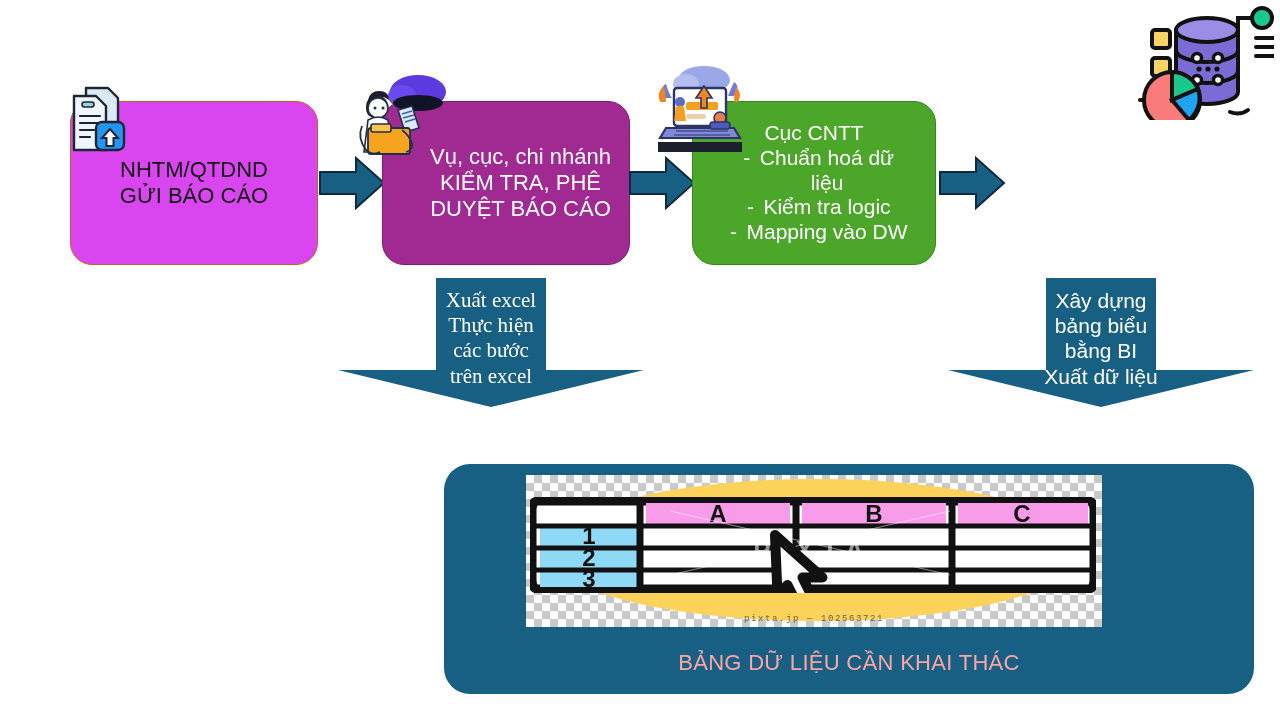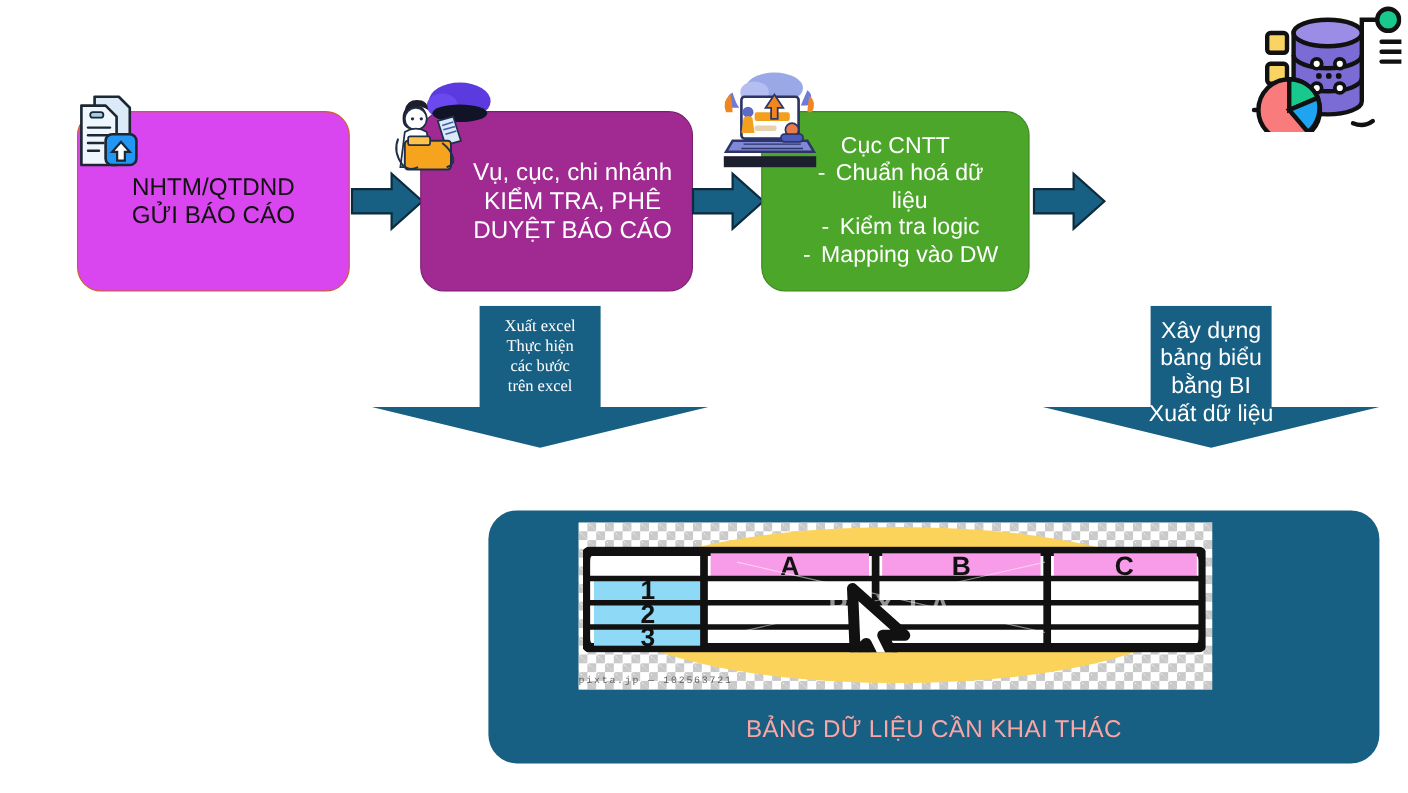--- a/index.html
+++ b/index.html
@@ -61,21 +61,21 @@
   
   .darrow{position:absolute;}
   .darrow svg{position:absolute;left:0;top:0;}
   .darrow .dlabel{
     position:absolute;left:0;top:0;width:100%;
     text-align:center;color:#ffffff;
     padding-top:10px;box-sizing:border-box;
     line-height:1.2;
   }
   #down-left{left:336px;top:278px;width:310px;height:130px;}
-  #down-left .dlabel{font-family:"Liberation Serif",serif;font-size:15px;}
+  #down-left .dlabel{font-family:"Liberation Serif",serif;font-size:21px;}
   #down-right{left:946px;top:278px;width:310px;height:130px;}
   #down-right .dlabel{font-family:"Liberation Sans",sans-serif;font-size:21px;}
 
   
   #bottom-panel{
     position:absolute;left:444px;top:464px;width:810px;height:230px;
     background:#175F83;border-radius:26px;
   }
   #bottom-caption{
     position:absolute;left:0;right:0;bottom:18px;
@@ -91,21 +91,21 @@
       linear-gradient(45deg,#c9c9c9 25%,#ffffff 25%,#ffffff 75%,#c9c9c9 75%);
     background-size:16px 16px;
     background-position:0 0,8px 8px;
   }
   #sheet-img .oval{
     position:absolute;left:20px;top:4px;width:540px;height:142px;
     background:#FBD35B;border-radius:50%;
   }
   .sheet-table{position:absolute;left:4px;top:22px;width:566px;height:96px;}
   .sheet-wm{
-    position:absolute;left:0;right:0;bottom:3px;text-align:left;
+    position:absolute;left:0;right:0;bottom:3px;text-align:center;
     font-family:"Liberation Mono",monospace;font-size:9px;color:#4a4a4a;
     letter-spacing:1.6px;opacity:.85;
   }
 
   
   .ill{position:absolute;}
   #icon-docup{left:66px;top:82px;width:64px;height:72px;}
   #ill-person{left:352px;top:70px;width:96px;height:92px;}
   #ill-laptop{left:652px;top:62px;width:96px;height:96px;}
   #ill-db{left:1134px;top:0px;width:140px;height:120px;}

